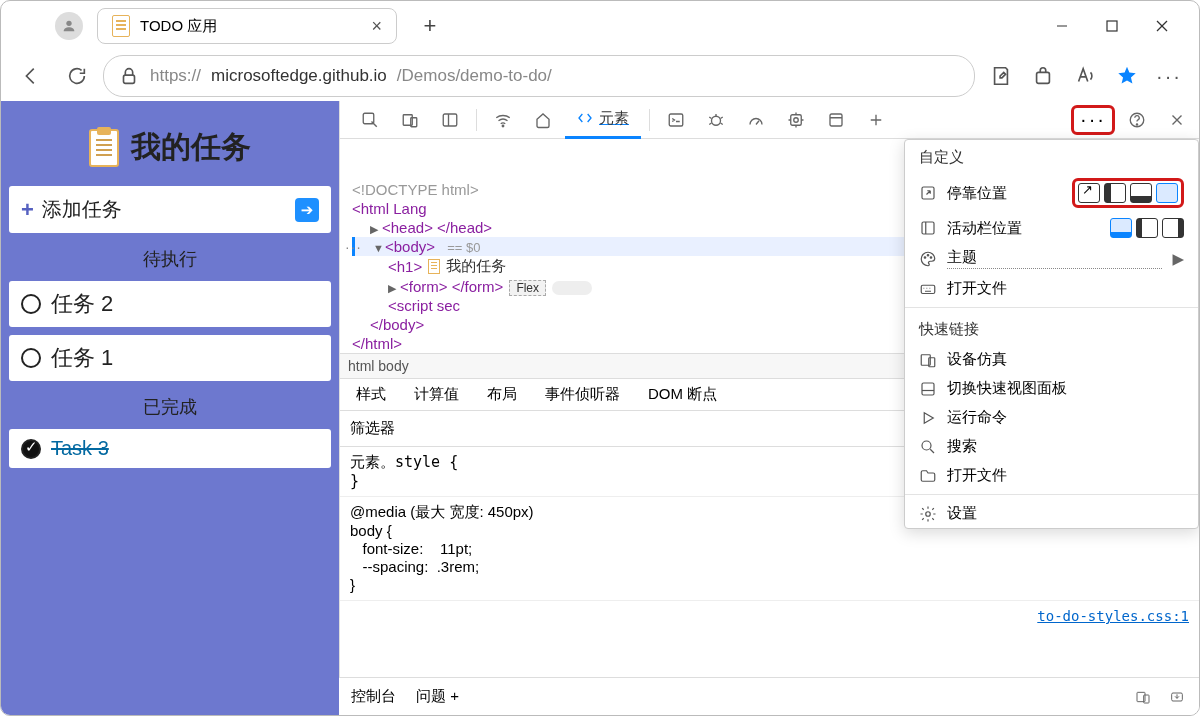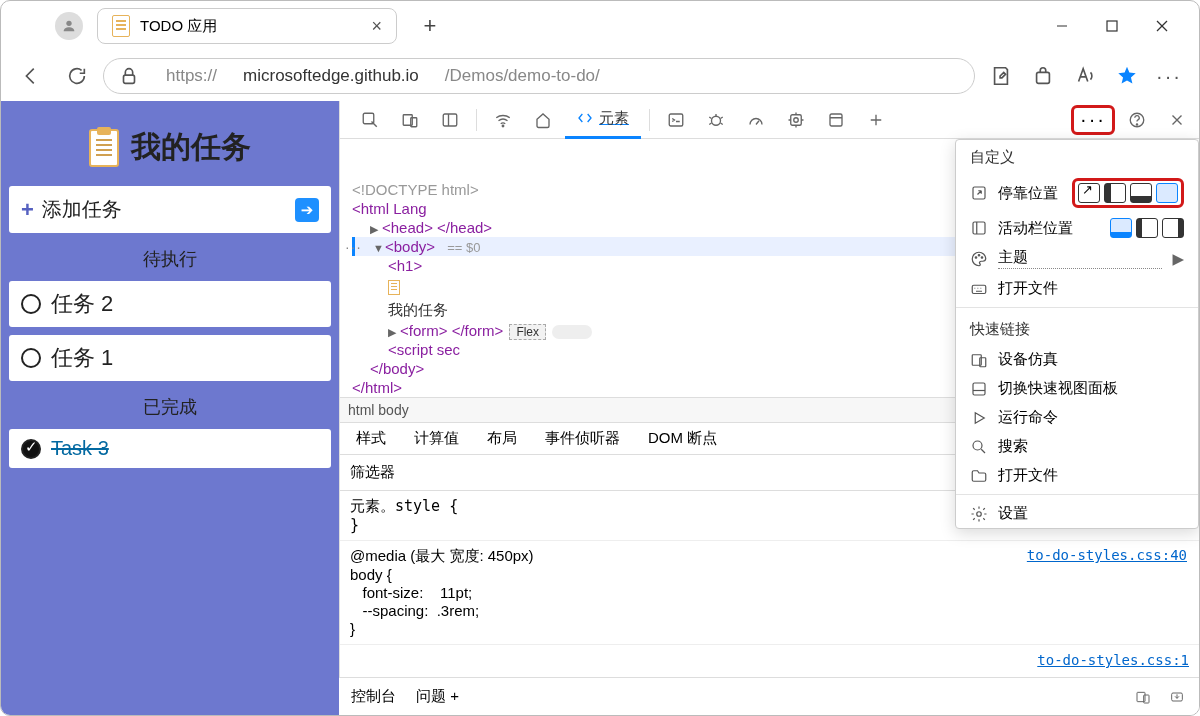--- a/index.html
+++ b/index.html
@@ -14,21 +14,21 @@
   .tab .favicon::after { content:""; position:absolute; left:3px; top:4px; right:3px; height:2px; background:#e7b35a; box-shadow:0 4px 0 #e7b35a,0 8px 0 #e7b35a; }
   .tab .close { margin-left: auto; font-size: 18px; color:#555; }
   .newtab { width: 30px; height: 30px; display:flex; align-items:center; justify-content:center; margin-left: 18px; font-size:22px; color:#444; }
   .win-controls { margin-left:auto; display:flex; gap:0; padding-right:4px; }
   .win-controls div { width:50px; height:36px; display:flex; align-items:center; justify-content:center; }
 
   
   .toolbar { height: 50px; display:flex; align-items:center; padding: 0 10px; gap:6px; }
   .tb-btn { width:40px; height:40px; display:flex; align-items:center; justify-content:center; border-radius:6px; }
   .tb-icon { width:22px; height:22px; stroke:#555; fill:none; stroke-width:1.8; }
-  .urlbar { flex:1; display:flex; align-items:center; gap:26px; height:36px; border:1px solid #ccc; border-radius:20px; padding:0 14px; color:#888; font-size:17px; }
+  .urlbar { flex:1; display:flex; align-items:center; gap:10px; height:42px; border:1px solid #ccc; border-radius:20px; padding:0 14px; color:#888; font-size:17px; }
   .urlbar .host { color:#333; }
   .tb-right { display:flex; gap:2px; align-items:center; }
   .star-icon svg { fill:#0a84ff; }
 
   
   .main { display:flex; height: calc(716px - 50px - 50px); }
 
   
   .app { width:338px; background:#6d78cf; padding:8px; color:#222; display:flex; flex-direction:column; gap:8px; }
   .app h1 { display:flex; align-items:center; justify-content:center; gap:12px; font-size:30px; font-weight:600; padding:18px 0 10px; }
@@ -59,34 +59,34 @@
   .dt-body { display:flex; flex:1; min-height:0;margin-top:35px; }
   .dom { flex:0 0 540px; font-family:Consolas,monospace; font-size:15px; color:#333; padding:6px 0 0 12px; border-right:1px solid #eee; position:relative; }
   .dom .line { padding:1px 0; }
   .dom .ind1 { padding-left:18px; }
   .dom .ind2 { padding-left:36px; }
   .tag { color:#8a1fa0; }
   .gray { color:#999; }
   .tri { color:#666; font-size:11px; display:inline-block; width:12px; }
   .body-row { background:#e9f0ff; border-left:3px solid #0a84ff; padding:2px 0; position:relative; }
   .body-row .dots { position:absolute; left:-10px; top:2px; color:#888; font-size:14px; letter-spacing:1px; }
-  .h1-row { display:flex; align-items:flex-start; gap:6px;flex-direction:column; }
+  .h1-row { display:flex; align-items:center; gap:6px; }
   .mini-clip { width:12px; height:15px; border:1px solid #e7b35a; background:#fff; display:inline-block; position:relative; }
   .mini-clip::after{content:"";position:absolute;left:2px;top:2px;right:2px;height:1px;background:#e7b35a;box-shadow:0 3px 0 #e7b35a,0 6px 0 #e7b35a;}
   .flex-badge { border:1px dashed #aaa; background:#f2f2f2; padding:0 6px; font-size:12px; margin-left:6px; }
   .blur-pill { display:inline-block; width:40px; height:14px; background:#eee; border-radius:8px; margin-left:6px; vertical-align:middle; }
 
   .crumbs { border-top:1px solid #ddd; border-bottom:1px solid #ddd; padding:4px 8px; font-size:14px; background:#f7f7f7; color:#555; }
   .style-tabs { display:flex; gap:28px; padding:6px 16px; font-size:15px; border-bottom:1px solid #ddd; }
   .filter-row { padding:8px 10px; font-size:15px; border-bottom:1px solid #ddd; }
   .css-block { padding:6px 10px; font-family:Consolas,monospace; font-size:15px; white-space:pre; border-bottom:1px solid #eee; position:relative; }
   .css-link { position:absolute; right:12px; top:6px; color:#0066cc; text-decoration:underline; font-size:14px; font-family:Consolas,monospace; }
 
   
-  .dropdown { position:absolute; top:38px; right:0; width:244px; background:#fff; border:1px solid #ccc; box-shadow:0 4px 16px rgba(0,0,0,.15); border-radius:4px; font-size:15px; z-index:10; }
+  .dropdown { position:absolute; top:38px; right:0; width:295px; background:#fff; border:1px solid #ccc; box-shadow:0 4px 16px rgba(0,0,0,.15); border-radius:4px; font-size:15px; z-index:10; }
   .dd-title { padding:8px 14px 6px; color:#333; font-size:15px; }
   .dd-row { display:flex; align-items:center; gap:10px; padding:5px 14px; }
   .dd-row .label { flex:1; }
   .dd-icons { display:flex; gap:4px; align-items:center; }
   .dock-grp { border:3px solid #d21919; border-radius:6px; padding:2px 3px; display:flex; gap:4px; }
   .dock-btn, .act-btn { width:22px; height:20px; border:1.5px solid #333; border-radius:3px; position:relative; }
   .dock-btn.sel, .act-btn.sel { border-color:#0a84ff; background:#dbeaff; }
   .dock-left::after{content:"";position:absolute;left:0;top:0;bottom:0;width:6px;background:#333;}
   .dock-bottom::after{content:"";position:absolute;left:0;right:0;bottom:0;height:6px;background:#333;}
   .dock-popout::after{content:"↗";position:absolute;left:3px;top:-2px;font-size:13px;}

